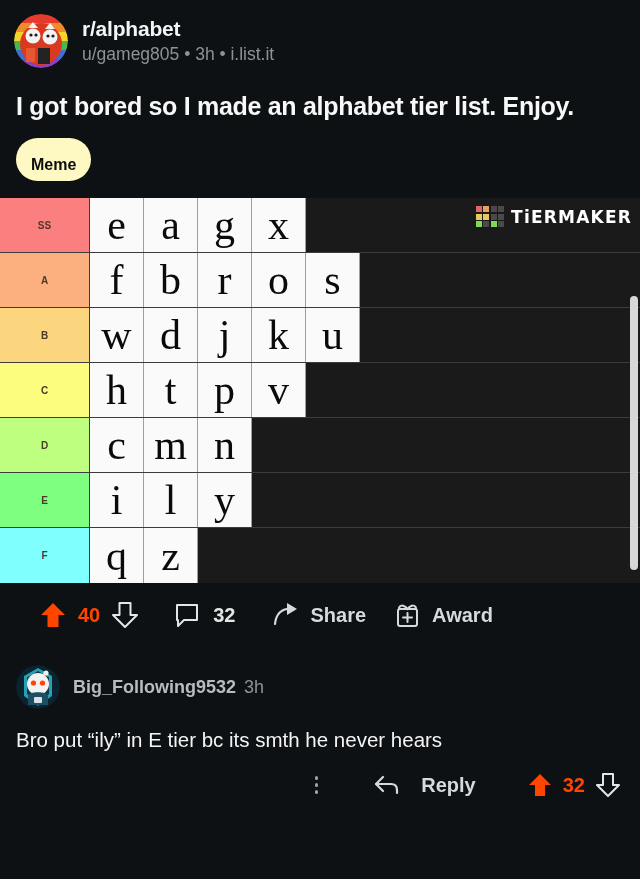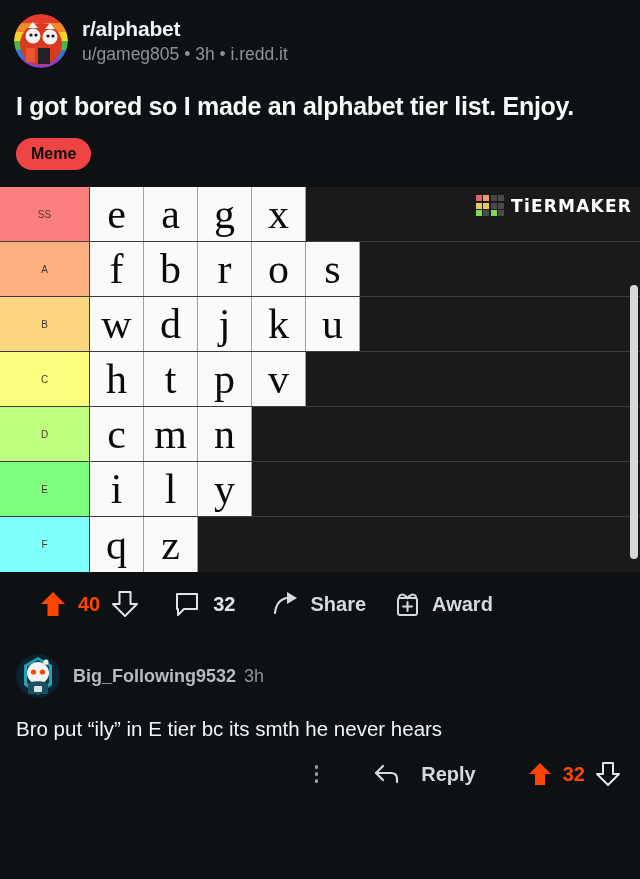--- a/index.html
+++ b/index.html
@@ -30,40 +30,40 @@
 
   
   .post-title {
     color: #f7f8f8; font-size: 25px; font-weight: 700; line-height: 32px;
     padding: 22px 24px 0 16px; letter-spacing: -0.3px;
   }
 
   
   .flair-row { padding: 16px 0 0 16px; }
   .flair {
-    display: inline-block; background: #ef4444; color: #0b0c0d;
+    display: inline-block; background: #fef9c3; color: #0b0c0d;
     font-size: 16px; font-weight: 700; border-radius: 999px;
-    padding: 6px 15px 7px 15px; line-height: 19px;
+    padding: 17px 15px 7px 15px; line-height: 19px;
   }
 
   
   .tier-image {
     position: relative; margin-top: 17px;
     width: 640px; height: 385px;
     background: #1a1a1a; overflow: hidden;
   }
   .tier-row {
     display: flex; height: 55px; width: 100%;
     border-bottom: 1px solid #3c3c3c; background: #1a1a1a;
   }
   .tier-row:last-child { border-bottom: none; }
   .tier-label {
     flex: 0 0 90px; height: 100%;
     display: flex; align-items: center; justify-content: center;
-    font-size: 10px; font-weight: 400; color: #4a3a2a;
+    font-size: 10px; font-weight: 700; color: #4a3a2a;
     font-family: "Liberation Sans", sans-serif;
     border-right: 1px solid #3c3c3c;
   }
   .tier-cells { display: flex; height: 100%; }
   .tier-cell {
     width: 54px; height: 100%; background: #fafafa;
     border-right: 1px solid #9aa0a6;
     display: flex; align-items: center; justify-content: center;
     font-family: "Liberation Serif", serif;
     font-size: 42px; color: #0a0a0a; line-height: 1;
@@ -164,21 +164,21 @@
             <path d="M14 14 L19 8 L24 14 Z" fill="#f2f2f2"></path>
             <path d="M31 15 L36 9 L41 15 Z" fill="#f2f2f2"></path>
             <rect x="24" y="34" width="12" height="16" fill="#232323"></rect>
             <rect x="12" y="34" width="9" height="14" fill="#e8572f"></rect>
           </g>
         </svg>
       </div>
     </div>
     <div class="header-text">
       <div class="sub-name">r/alphabet</div>
-      <div class="post-meta">u/gameg805 • 3h • i.redd.it</div>
+      <div class="post-meta">u/gameg805 • 3h • i.list.it</div>
     </div>
   </div>
 
   <div class="post-title">I got bored so I made an alphabet tier list. Enjoy.</div>
 
   <div class="flair-row">
     <span class="flair">Meme</span>
   </div>
 
   <div class="tier-image">

